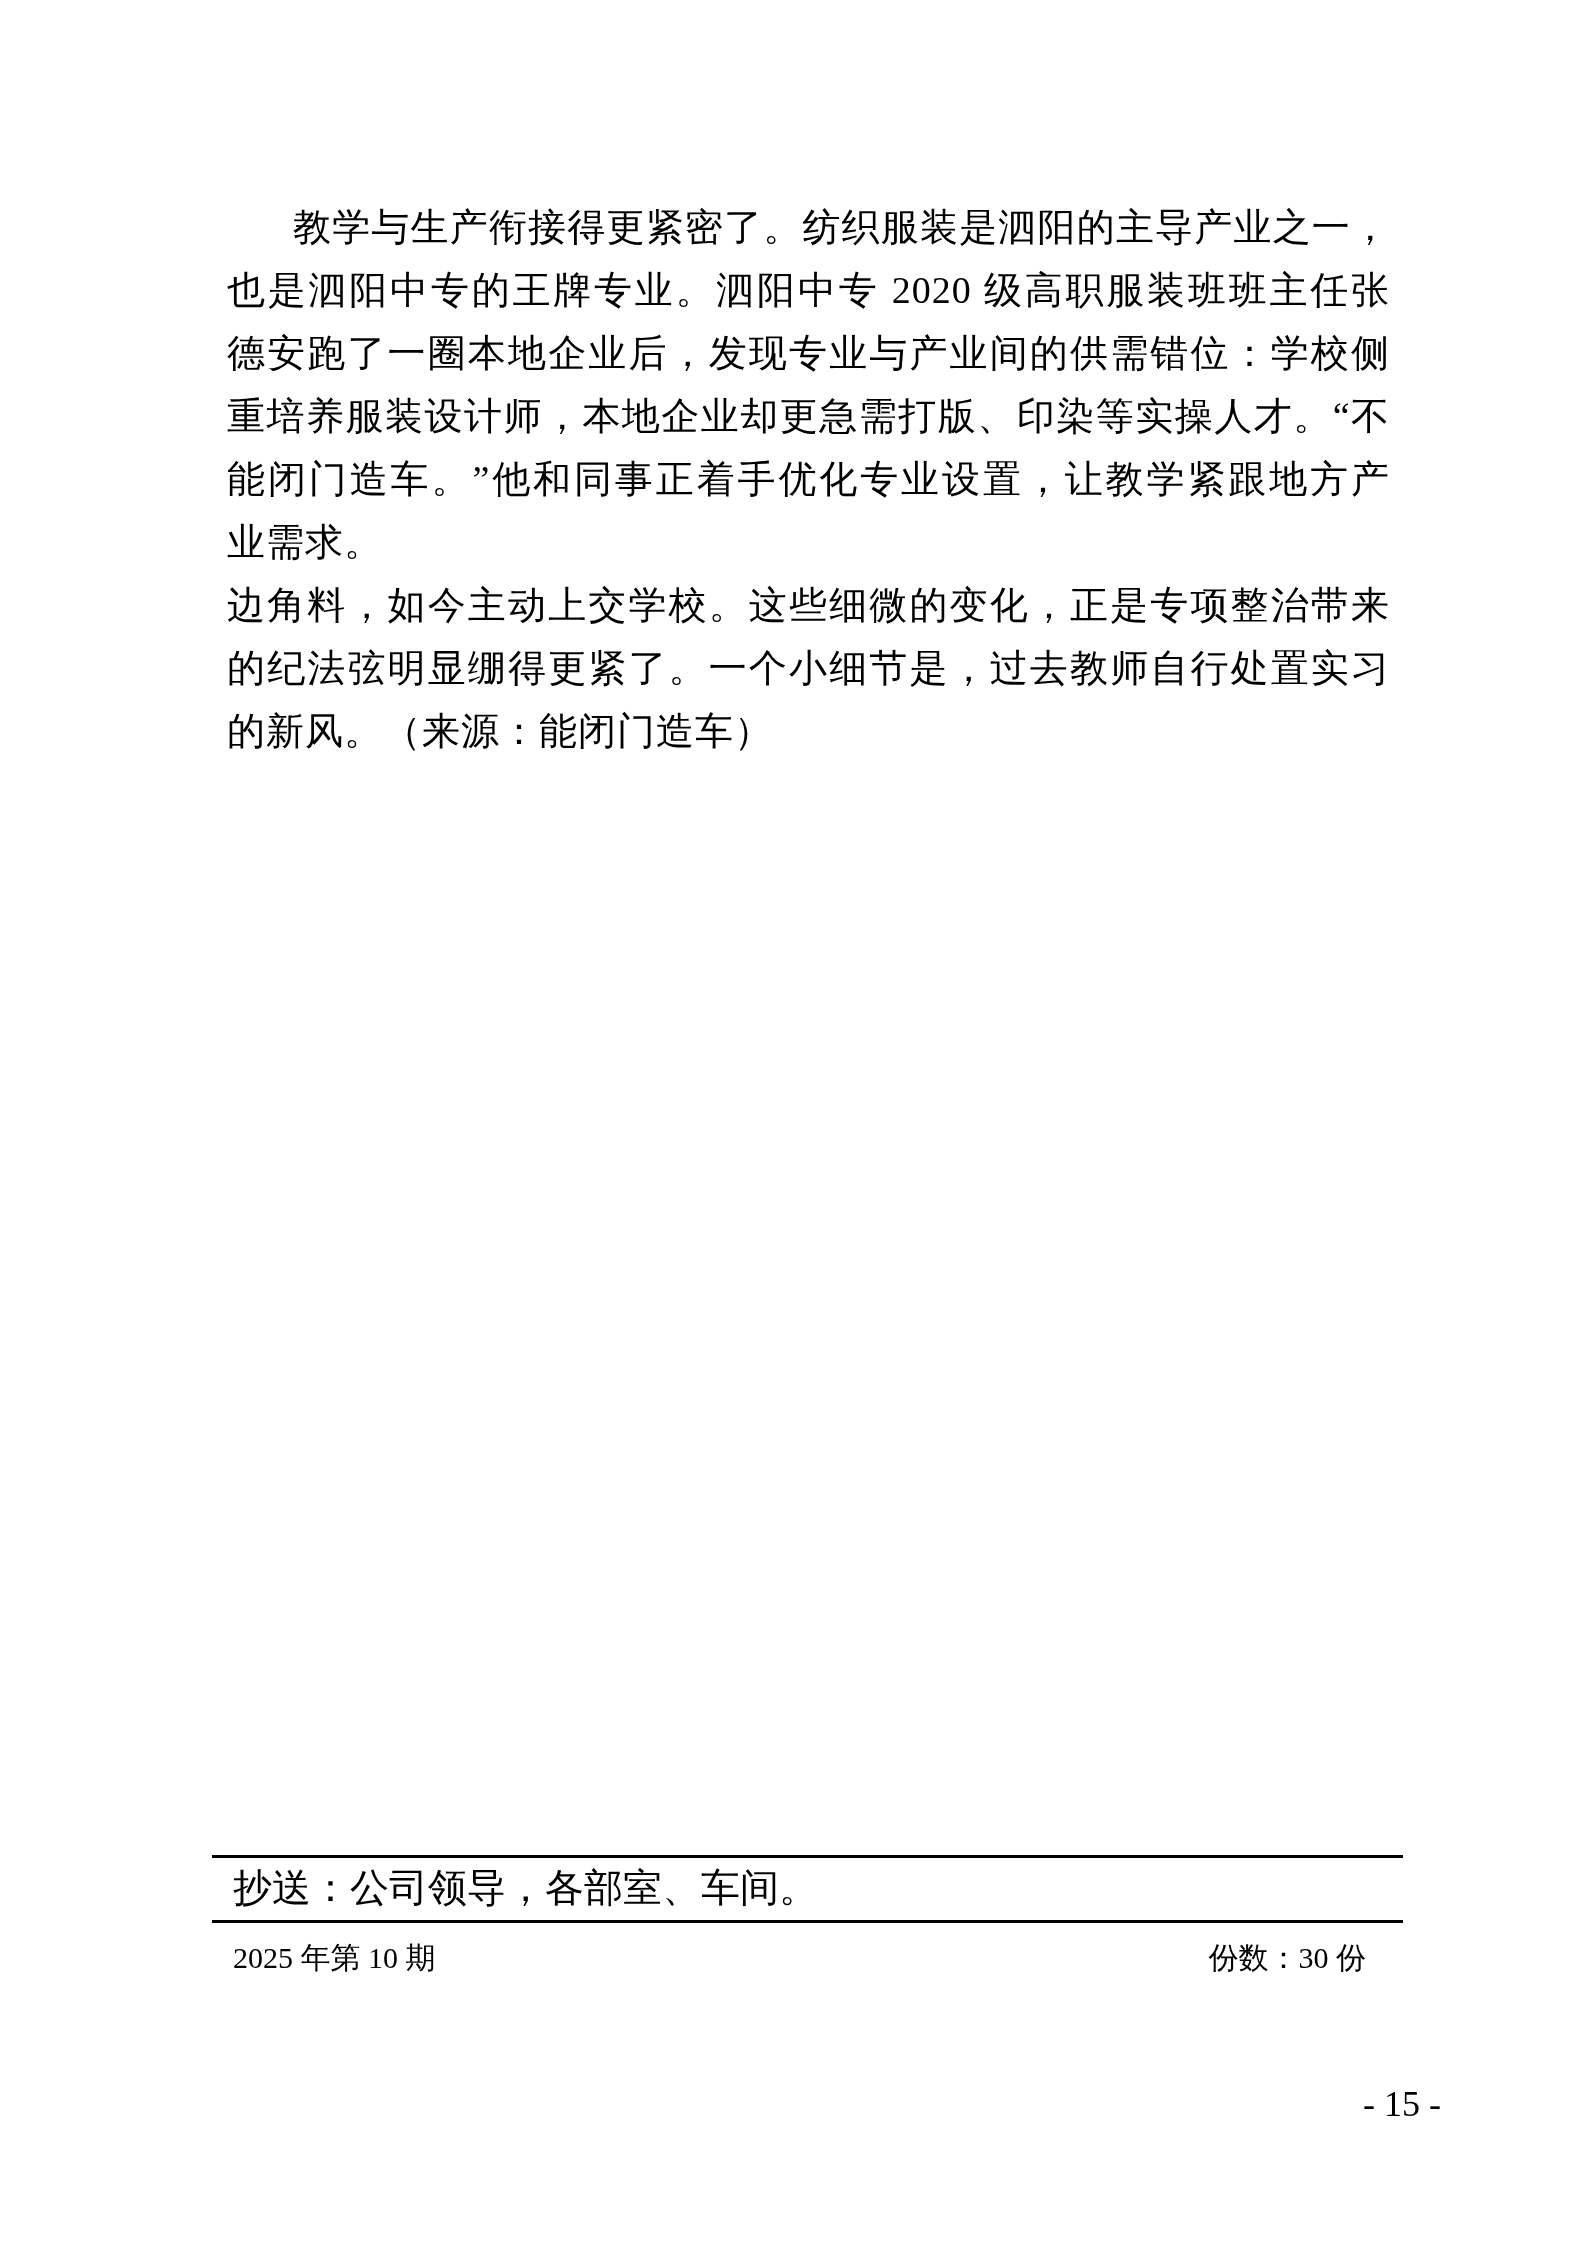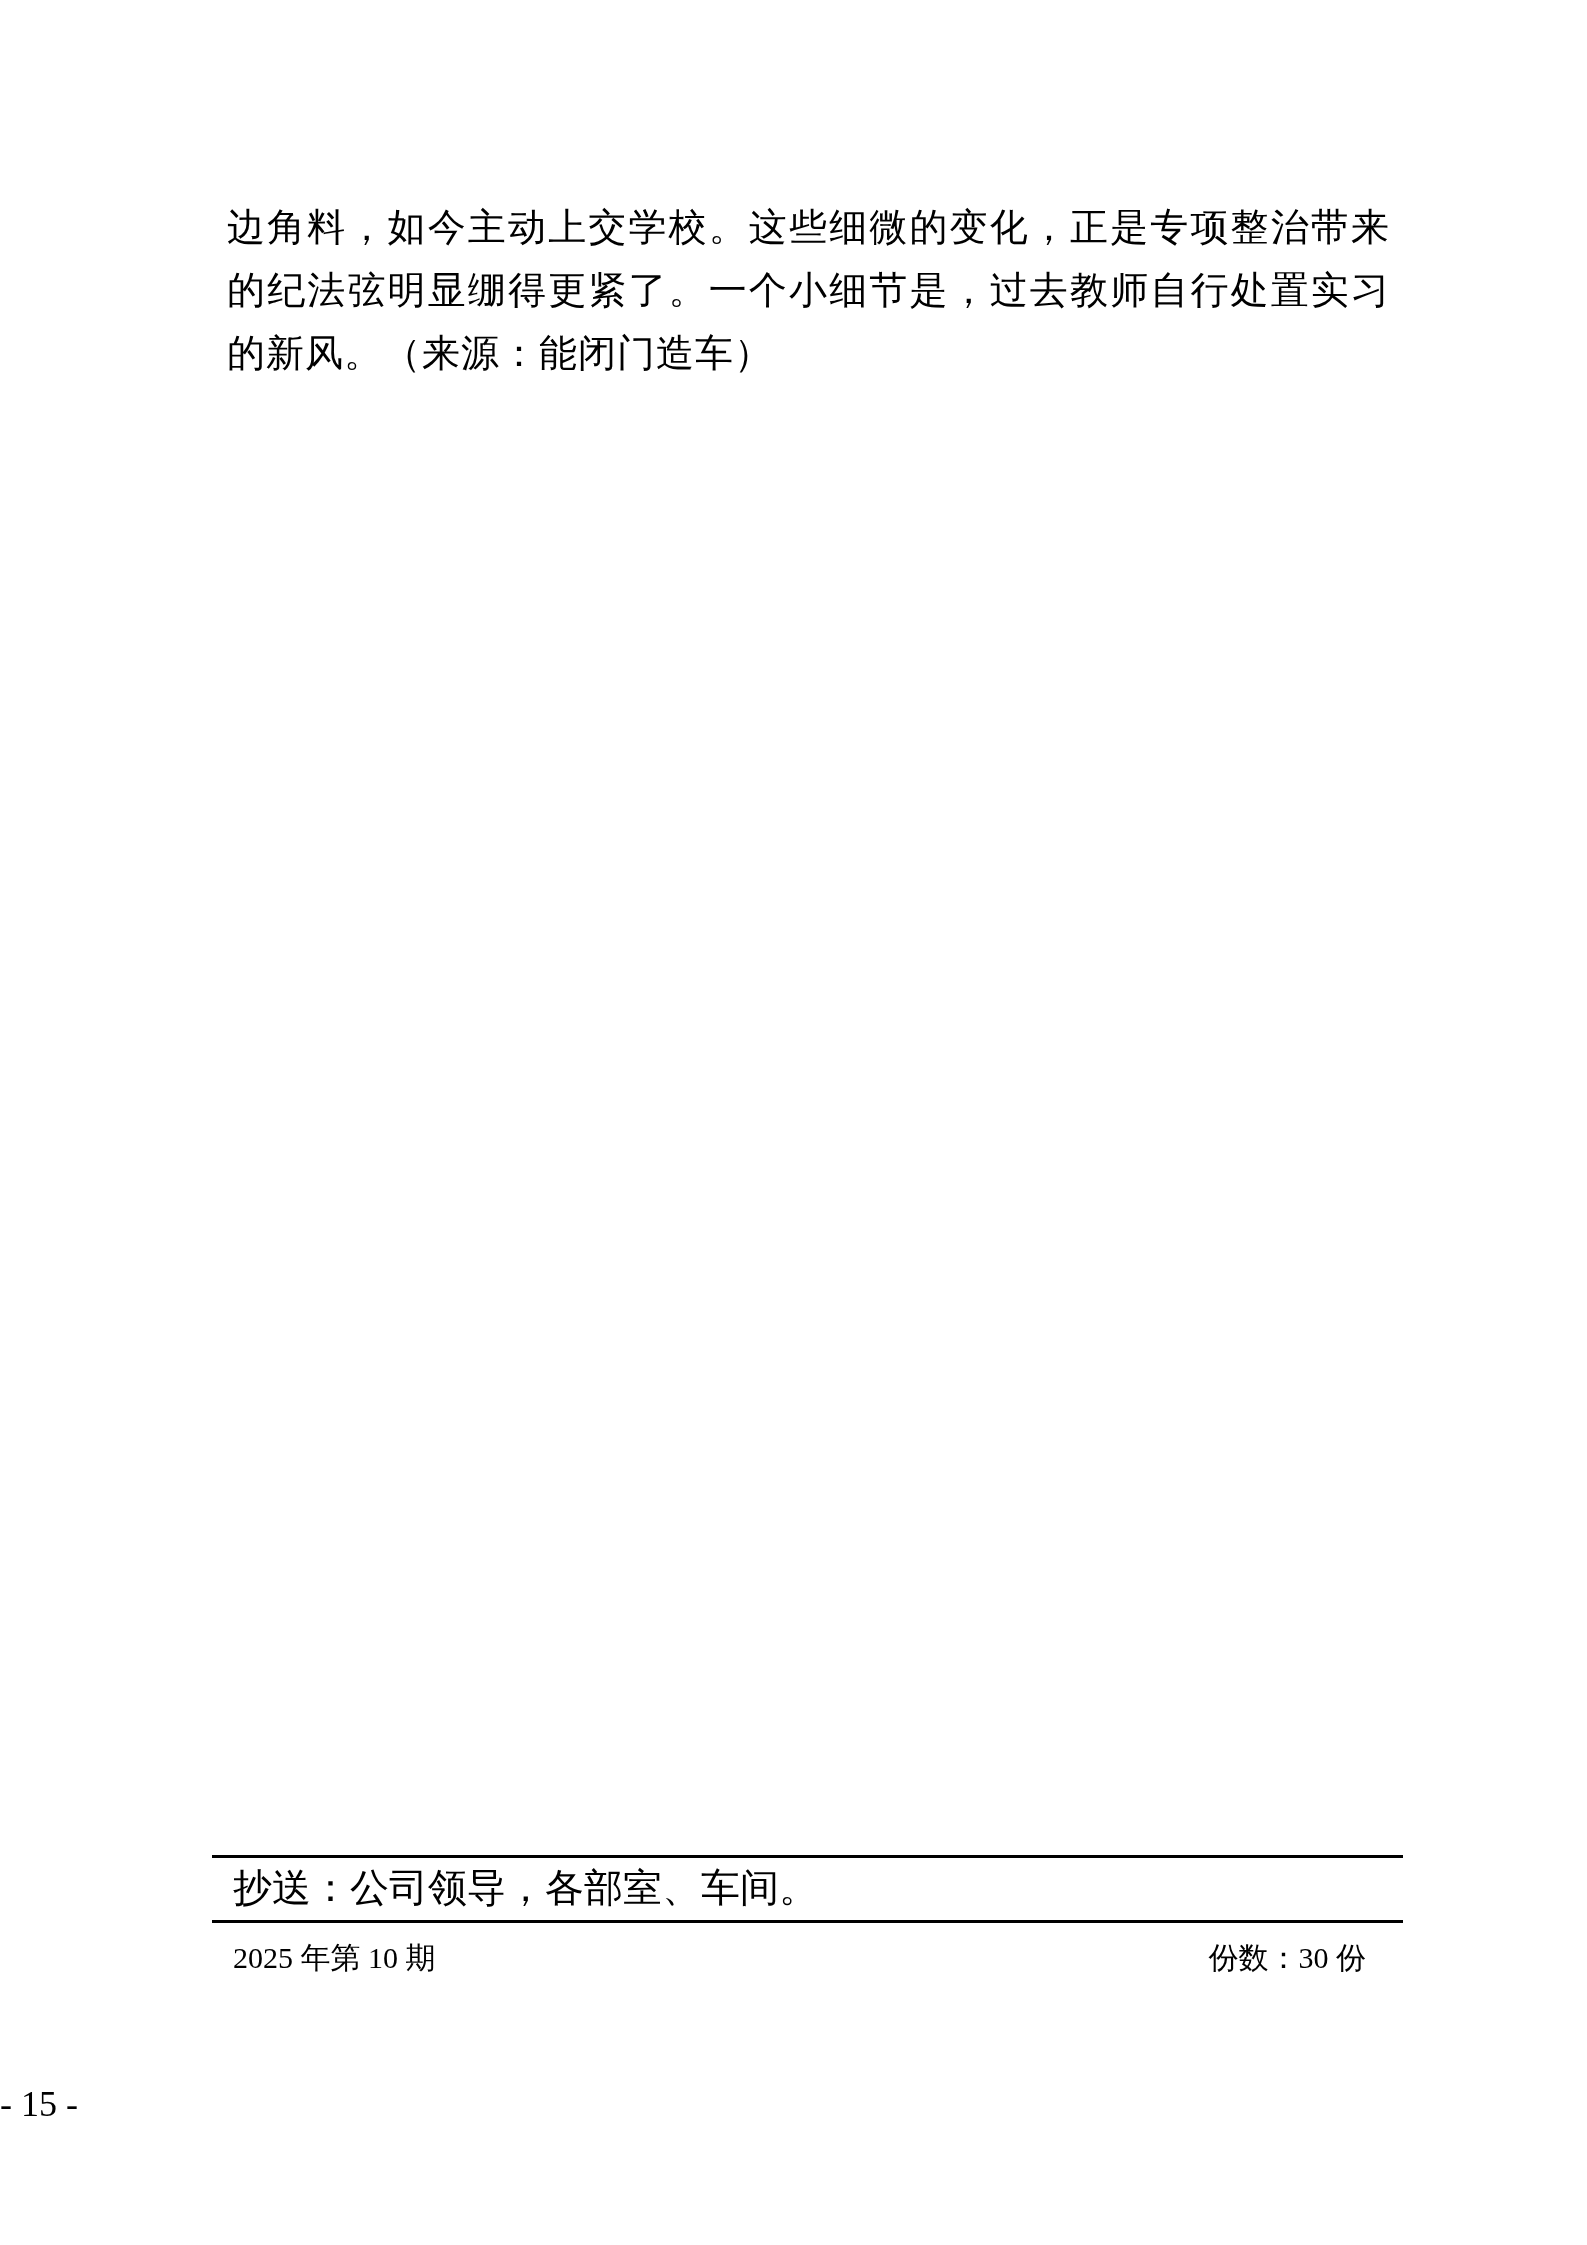--- a/index.html
+++ b/index.html
@@ -61,31 +61,39 @@
     display: flex;
     justify-content: space-between;
     font-size: 30px;
     line-height: 52px;
   }
   .page-number {
     position: absolute;
     left: 0;
     top: 2082px;
     width: 1441px;
-    text-align: left;
+    text-align: right;
     font-size: 36px;
     line-height: 44px;
   }
 </style>
 </head>
 <body>
 
 <div class="page">
 
   <div class="body-text">
+      <div class="paragraph">
+        <div class="line first">教学与生产衔接得更紧密了。纺织服装是泗阳的主导产业之一，</div>
+        <div class="line">也是泗阳中专的王牌专业。泗阳中专 2020 级高职服装班班主任张</div>
+        <div class="line">德安跑了一圈本地企业后，发现专业与产业间的供需错位：学校侧</div>
+        <div class="line">重培养服装设计师，本地企业却更急需打版、印染等实操人才。“不</div>
+        <div class="line">能闭门造车。”他和同事正着手优化专业设置，让教学紧跟地方产</div>
+        <div class="line last">业需求。</div>
+      </div>
       <div class="paragraph">
         <div class="line">边角料，如今主动上交学校。这些细微的变化，正是专项整治带来</div>
         <div class="line">的纪法弦明显绷得更紧了。一个小细节是，过去教师自行处置实习</div>
         <div class="line last">的新风。（来源：能闭门造车）</div>
       </div>
     </div>
 
   <div class="rule rule-top"></div>
 
   <div class="copy-to-row">抄送：公司领导，各部室、车间。</div>

